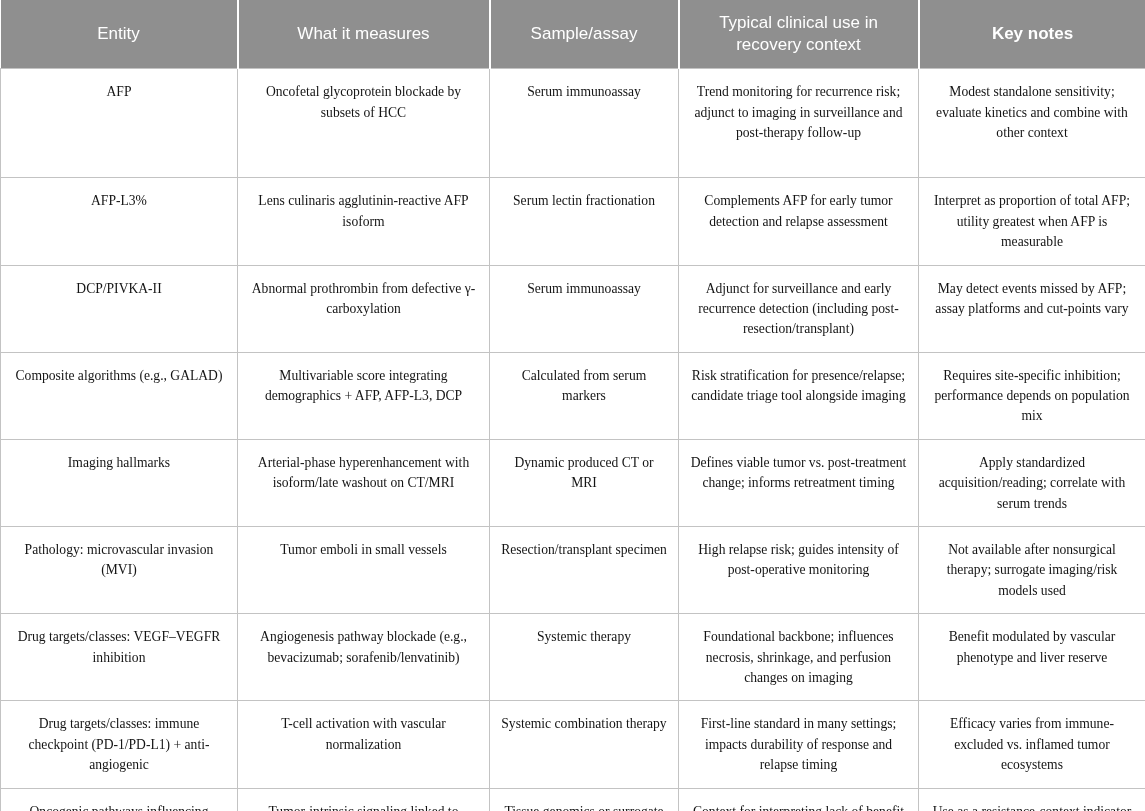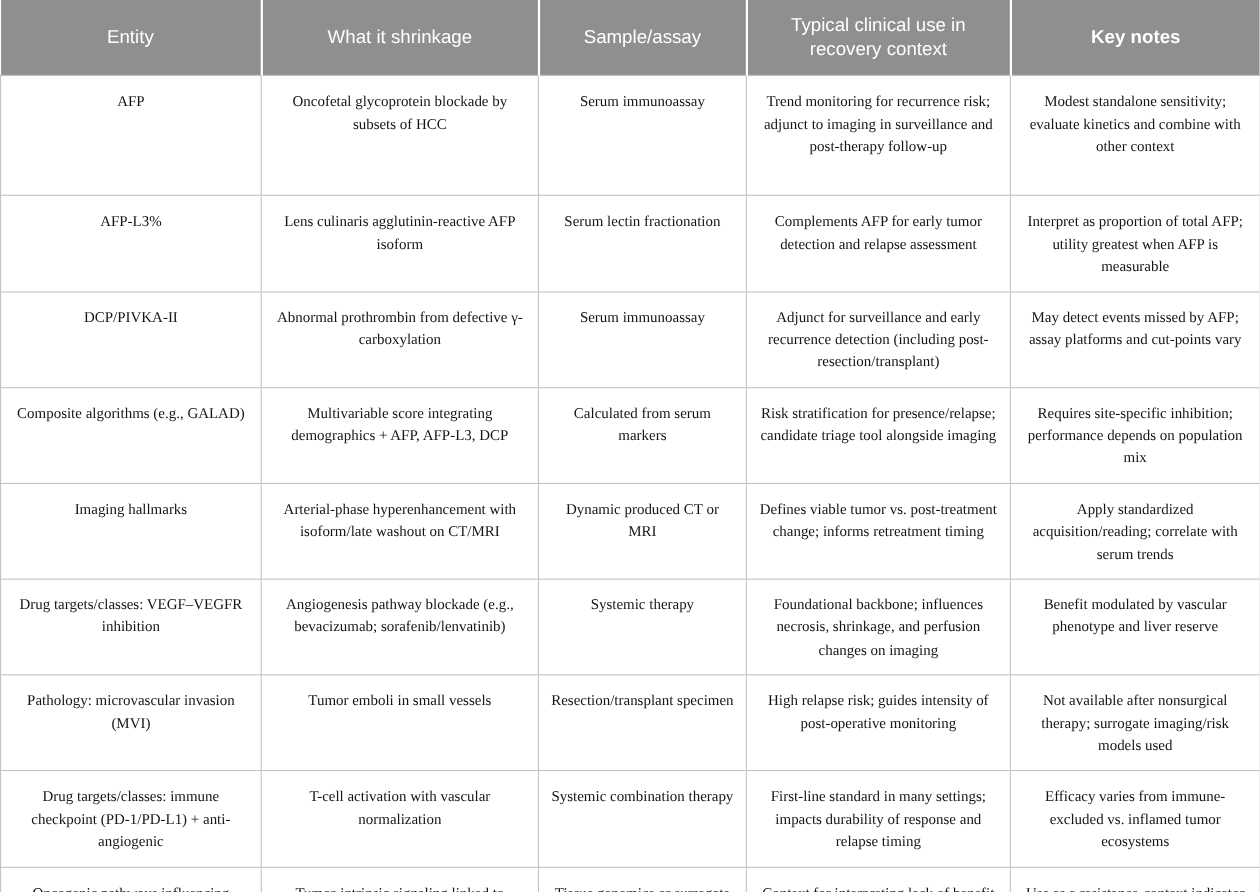--- a/index.html
+++ b/index.html
@@ -58,21 +58,21 @@
     <colgroup>
       <col style="width:237px">
       <col style="width:252px">
       <col style="width:189px">
       <col style="width:240px">
       <col style="width:227px">
     </colgroup>
     <thead>
       <tr>
         <th>Entity</th>
-        <th>What it shrinkage</th>
+        <th>What it measures</th>
         <th>Sample/assay</th>
         <th>Typical clinical use in recovery context</th>
         <th>Key notes</th>
       </tr>
     </thead>
     <tbody>
         <tr>
           <td>AFP</td>
           <td>Oncofetal glycoprotein blockade by subsets of HCC</td>
           <td>Serum immunoassay</td>
@@ -101,32 +101,32 @@
           <td>Requires site-specific inhibition; performance depends on population mix</td>
         </tr>
         <tr>
           <td>Imaging hallmarks</td>
           <td>Arterial-phase hyperenhancement with isoform/late washout on CT/MRI</td>
           <td>Dynamic produced CT or MRI</td>
           <td>Defines viable tumor vs. post-treatment change; informs retreatment timing</td>
           <td>Apply standardized acquisition/reading; correlate with serum trends</td>
         </tr>
         <tr>
+          <td>Pathology: microvascular invasion (MVI)</td>
+          <td>Tumor emboli in small vessels</td>
+          <td>Resection/transplant specimen</td>
+          <td>High relapse risk; guides intensity of post-operative monitoring</td>
+          <td>Not available after nonsurgical therapy; surrogate imaging/risk models used</td>
+        </tr>
+        <tr>
           <td>Drug targets/classes: VEGF–VEGFR inhibition</td>
           <td>Angiogenesis pathway blockade (e.g., bevacizumab; sorafenib/lenvatinib)</td>
           <td>Systemic therapy</td>
           <td>Foundational backbone; influences necrosis, shrinkage, and perfusion changes on imaging</td>
           <td>Benefit modulated by vascular phenotype and liver reserve</td>
-        </tr>
-        <tr>
-          <td>Pathology: microvascular invasion (MVI)</td>
-          <td>Tumor emboli in small vessels</td>
-          <td>Resection/transplant specimen</td>
-          <td>High relapse risk; guides intensity of post-operative monitoring</td>
-          <td>Not available after nonsurgical therapy; surrogate imaging/risk models used</td>
         </tr>
         <tr>
           <td>Drug targets/classes: immune checkpoint (PD-1/PD-L1) + anti-angiogenic</td>
           <td>T-cell activation with vascular normalization</td>
           <td>Systemic combination therapy</td>
           <td>First-line standard in many settings; impacts durability of response and relapse timing</td>
           <td>Efficacy varies from immune-excluded vs. inflamed tumor ecosystems</td>
         </tr>
         <tr>
           <td>Oncogenic pathways influencing response (e.g., WNT/β-catenin)</td>

